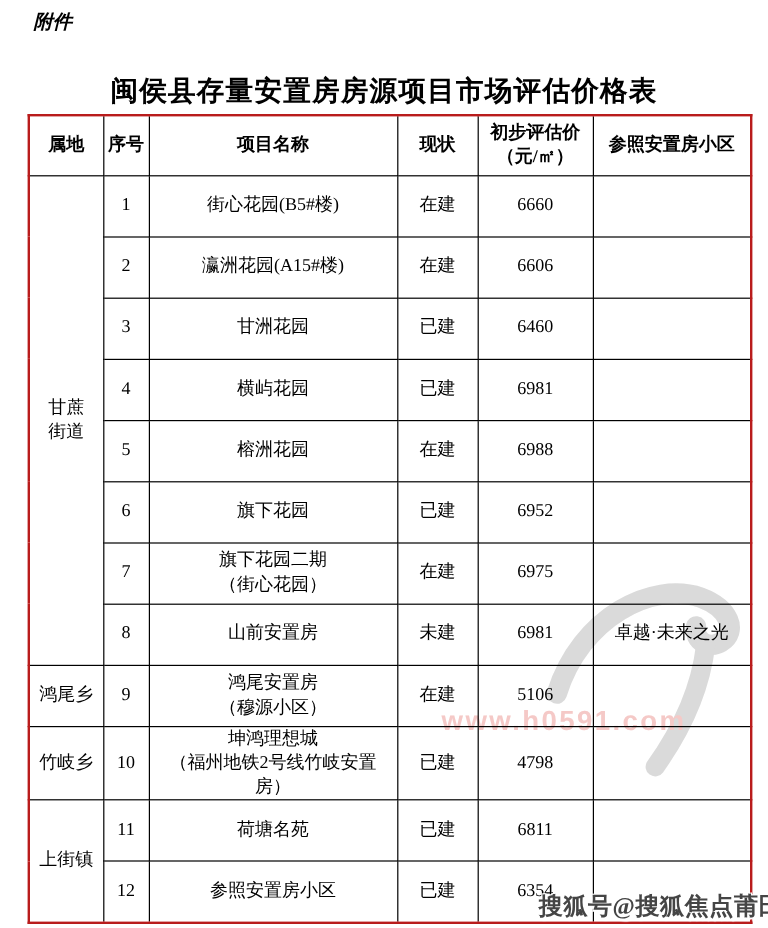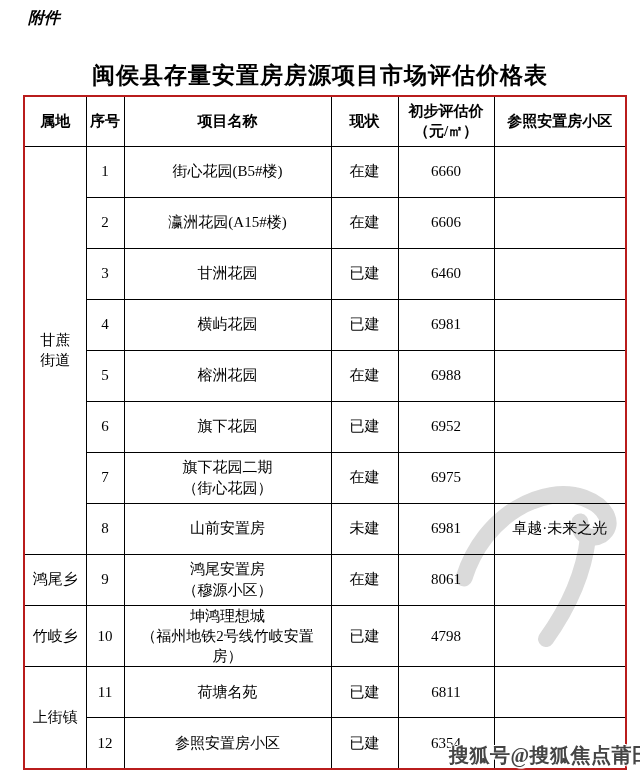--- a/index.html
+++ b/index.html
@@ -72,20 +72,21 @@
 
   <h1 class="title">闽侯县存量安置房房源项目市场评估价格表</h1>
 
   <div class="wm-center">
     <svg class="wm-logo" width="188" height="190" viewBox="0 0 188 190">
       <g fill="none" stroke-linecap="round" stroke-linejoin="round" opacity="0.85" id="wm-logo-strokes" stroke="#d4d4d4">
         <path d="M 12 102 C 32 38 92 8 132 22 C 156 31 163 50 149 59 C 139 65 126 59 128 46" stroke-width="17"></path>
         <path d="M 136 62 C 132 96 119 128 94 163" stroke-width="16"></path>
       </g>
     </svg>
+    <div class="wm-url" style="color: rgb(245, 201, 199);">www.h0591.com</div>
   </div>
 
   <table class="price">
     <colgroup>
       <col style="width:62px">
         <col style="width:38px">
         <col style="width:207px">
       <col style="width:67px">
         <col style="width:96px">
         <col style="width:132px">
@@ -249,21 +250,21 @@
             <div>9</div>
           </td>
           <td>
             <div>鸿尾安置房</div>
             <div>（穆源小区）</div>
           </td>
           <td>
             <div>在建</div>
           </td>
           <td>
-            <div>8061</div>
+            <div>5106</div>
           </td>
           <td></td>
         </tr>
         <tr>
           <td rowspan="1">
             <div>竹岐乡</div>
           </td>
           <td>
             <div>10</div>
           </td>

